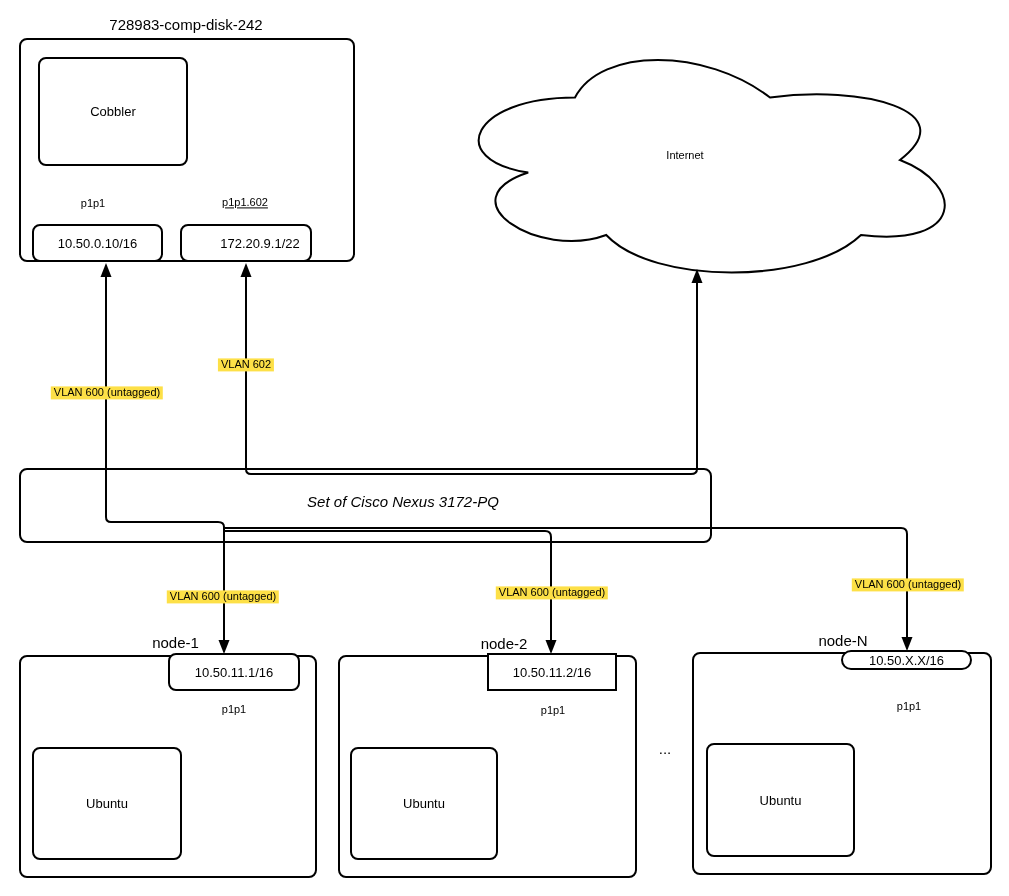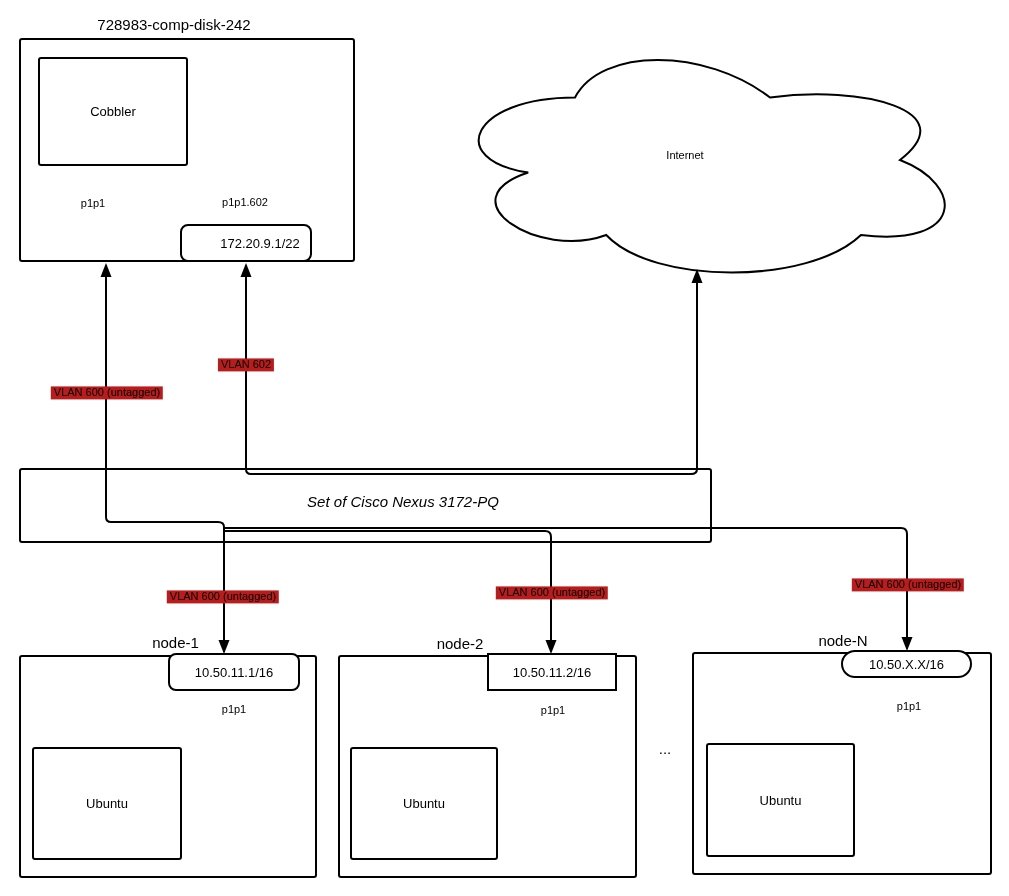--- a/index.html
+++ b/index.html
@@ -8,69 +8,72 @@
     width:1009px;height:896px;
     background:#ffffff;
     font-family:"Liberation Sans", sans-serif;
     color:#000;
     overflow:hidden;
   }
   .box{
     position:absolute;
     box-sizing:border-box;
     border:2px solid #000;
-    border-radius:3px;
+    border-radius:8px;
     background:#fff;
   }
   .box.transparent{background:transparent;}
   .centered{
     display:flex;align-items:center;justify-content:center;
     text-align:center;font-size:13px;
   }
   .lbl{
     position:absolute;
     transform:translate(-50%,-50%);
     white-space:nowrap;
     font-size:11px;
     line-height:1.2;
   }
   .lbl.title{font-size:15px;}
-  .lbl.edge{background:#b91c1c;padding:0 3px;z-index:30;}
+  .lbl.edge{background:#fde047;padding:0 3px;z-index:30;}
   #svg-layer{position:absolute;left:0;top:0;z-index:20;pointer-events:none;}
   .boxes{position:absolute;left:0;top:0;right:0;bottom:0;z-index:10;}
   .labels{position:absolute;left:0;top:0;right:0;bottom:0;z-index:25;}
   .labels .lbl{position:absolute;}
   
   .host-box{left:19px;top:38px;width:336px;height:224px;}
   .cobbler-box{left:38px;top:57px;width:150px;height:109px;}
   .ip1-box{left:32px;top:224px;width:131px;height:38px;border-radius:8px;}
   .ip2-box{left:180px;top:224px;width:132px;height:38px;border-radius:8px;padding-left:28px;}
   
   .switch-box{left:19px;top:468px;width:693px;height:75px;background:transparent;}
   
   .node1-box{left:19px;top:655px;width:298px;height:223px;}
   .node1-ip{left:168px;top:653px;width:132px;height:38px;border-radius:8px;}
   .node1-ubuntu{left:32px;top:747px;width:150px;height:113px;}
   .node2-box{left:338px;top:655px;width:299px;height:223px;}
   .node2-ip{left:487px;top:653px;width:130px;height:38px;border-radius:0;}
   .node2-ubuntu{left:350px;top:747px;width:148px;height:113px;}
   .node3-box{left:692px;top:652px;width:300px;height:223px;}
-  .node3-ip{left:841px;top:650px;width:131px;height:28px;border-radius:16px;}
+  .node3-ip{left:841px;top:650px;width:131px;height:20px;border-radius:16px;}
   .node3-ubuntu{left:706px;top:743px;width:149px;height:114px;}
 </style>
 </head>
 <body>
 
 <div id="canvas">
 
   <div class="boxes">
 
     <div class="box host-box"></div>
     <div class="box cobbler-box centered">
       <span>Cobbler</span>
+    </div>
+    <div class="box ip1-box centered">
+      <span>10.50.0.10/16</span>
     </div>
     <div class="box ip2-box centered">
       <span>172.20.9.1/22</span>
     </div>
 
     <div class="box switch-box transparent"></div>
 
     <div class="box node1-box"></div>
     <div class="box node1-ip centered">
       <span>10.50.11.1/16</span>
@@ -116,39 +119,39 @@
 
     <path d="M 225 531 L 545 531 Q 551 531 551 537 L 551 641" fill="none" stroke="#000000" stroke-width="2"></path>
     <polygon points="551,654 545.5,640 556.5,640" fill="#000000"></polygon>
 
     <path d="M 225 528 L 901 528 Q 907 528 907 534 L 907 638" fill="none" stroke="#000000" stroke-width="2"></path>
     <polygon points="907,651 901.5,637 912.5,637" fill="#000000"></polygon>
   </svg>
 
   <div class="labels">
 
-    <div class="lbl title" style="left:174px;top:25px;">728983-comp-disk-242</div>
+    <div class="lbl title" style="left:186px;top:25px;">728983-comp-disk-242</div>
 
     <div class="lbl" style="left:93px;top:204px;">p1p1</div>
-    <div class="lbl" style="left:245px;top:203px;">p1p1.602</div>
+    <div class="lbl" style="left:245px;top:203px;text-decoration:underline;">p1p1.602</div>
 
     <div class="lbl" style="left:685px;top:156px;">Internet</div>
 
     <div class="lbl title" style="left:403px;top:502px;font-style:italic;">Set of Cisco Nexus 3172-PQ</div>
 
     <div class="lbl edge" style="left:107px;top:393px;">VLAN 600 (untagged)</div>
     <div class="lbl edge" style="left:246px;top:365px;">VLAN 602</div>
     <div class="lbl edge" style="left:223px;top:597px;">VLAN 600 (untagged)</div>
     <div class="lbl edge" style="left:552px;top:593px;">VLAN 600 (untagged)</div>
     <div class="lbl edge" style="left:908px;top:585px;">VLAN 600 (untagged)</div>
 
     <div class="lbl title" style="left:169px;top:643px;padding-left:13px;">node-1</div>
     <div class="lbl" style="left:234px;top:710px;">p1p1</div>
 
-    <div class="lbl title" style="left:460px;top:644px;text-align:right;">node-2</div>
+    <div class="lbl title" style="left:504px;top:644px;text-align:right;">node-2</div>
     <div class="lbl" style="left:553px;top:711px;">p1p1</div>
 
     <div class="lbl title" style="left:843px;top:641px;">node-N</div>
     <div class="lbl" style="left:909px;top:707px;">p1p1</div>
 
     <div class="lbl title" style="left:665px;top:749px;">...</div>
   </div>
 
 </div>
 

